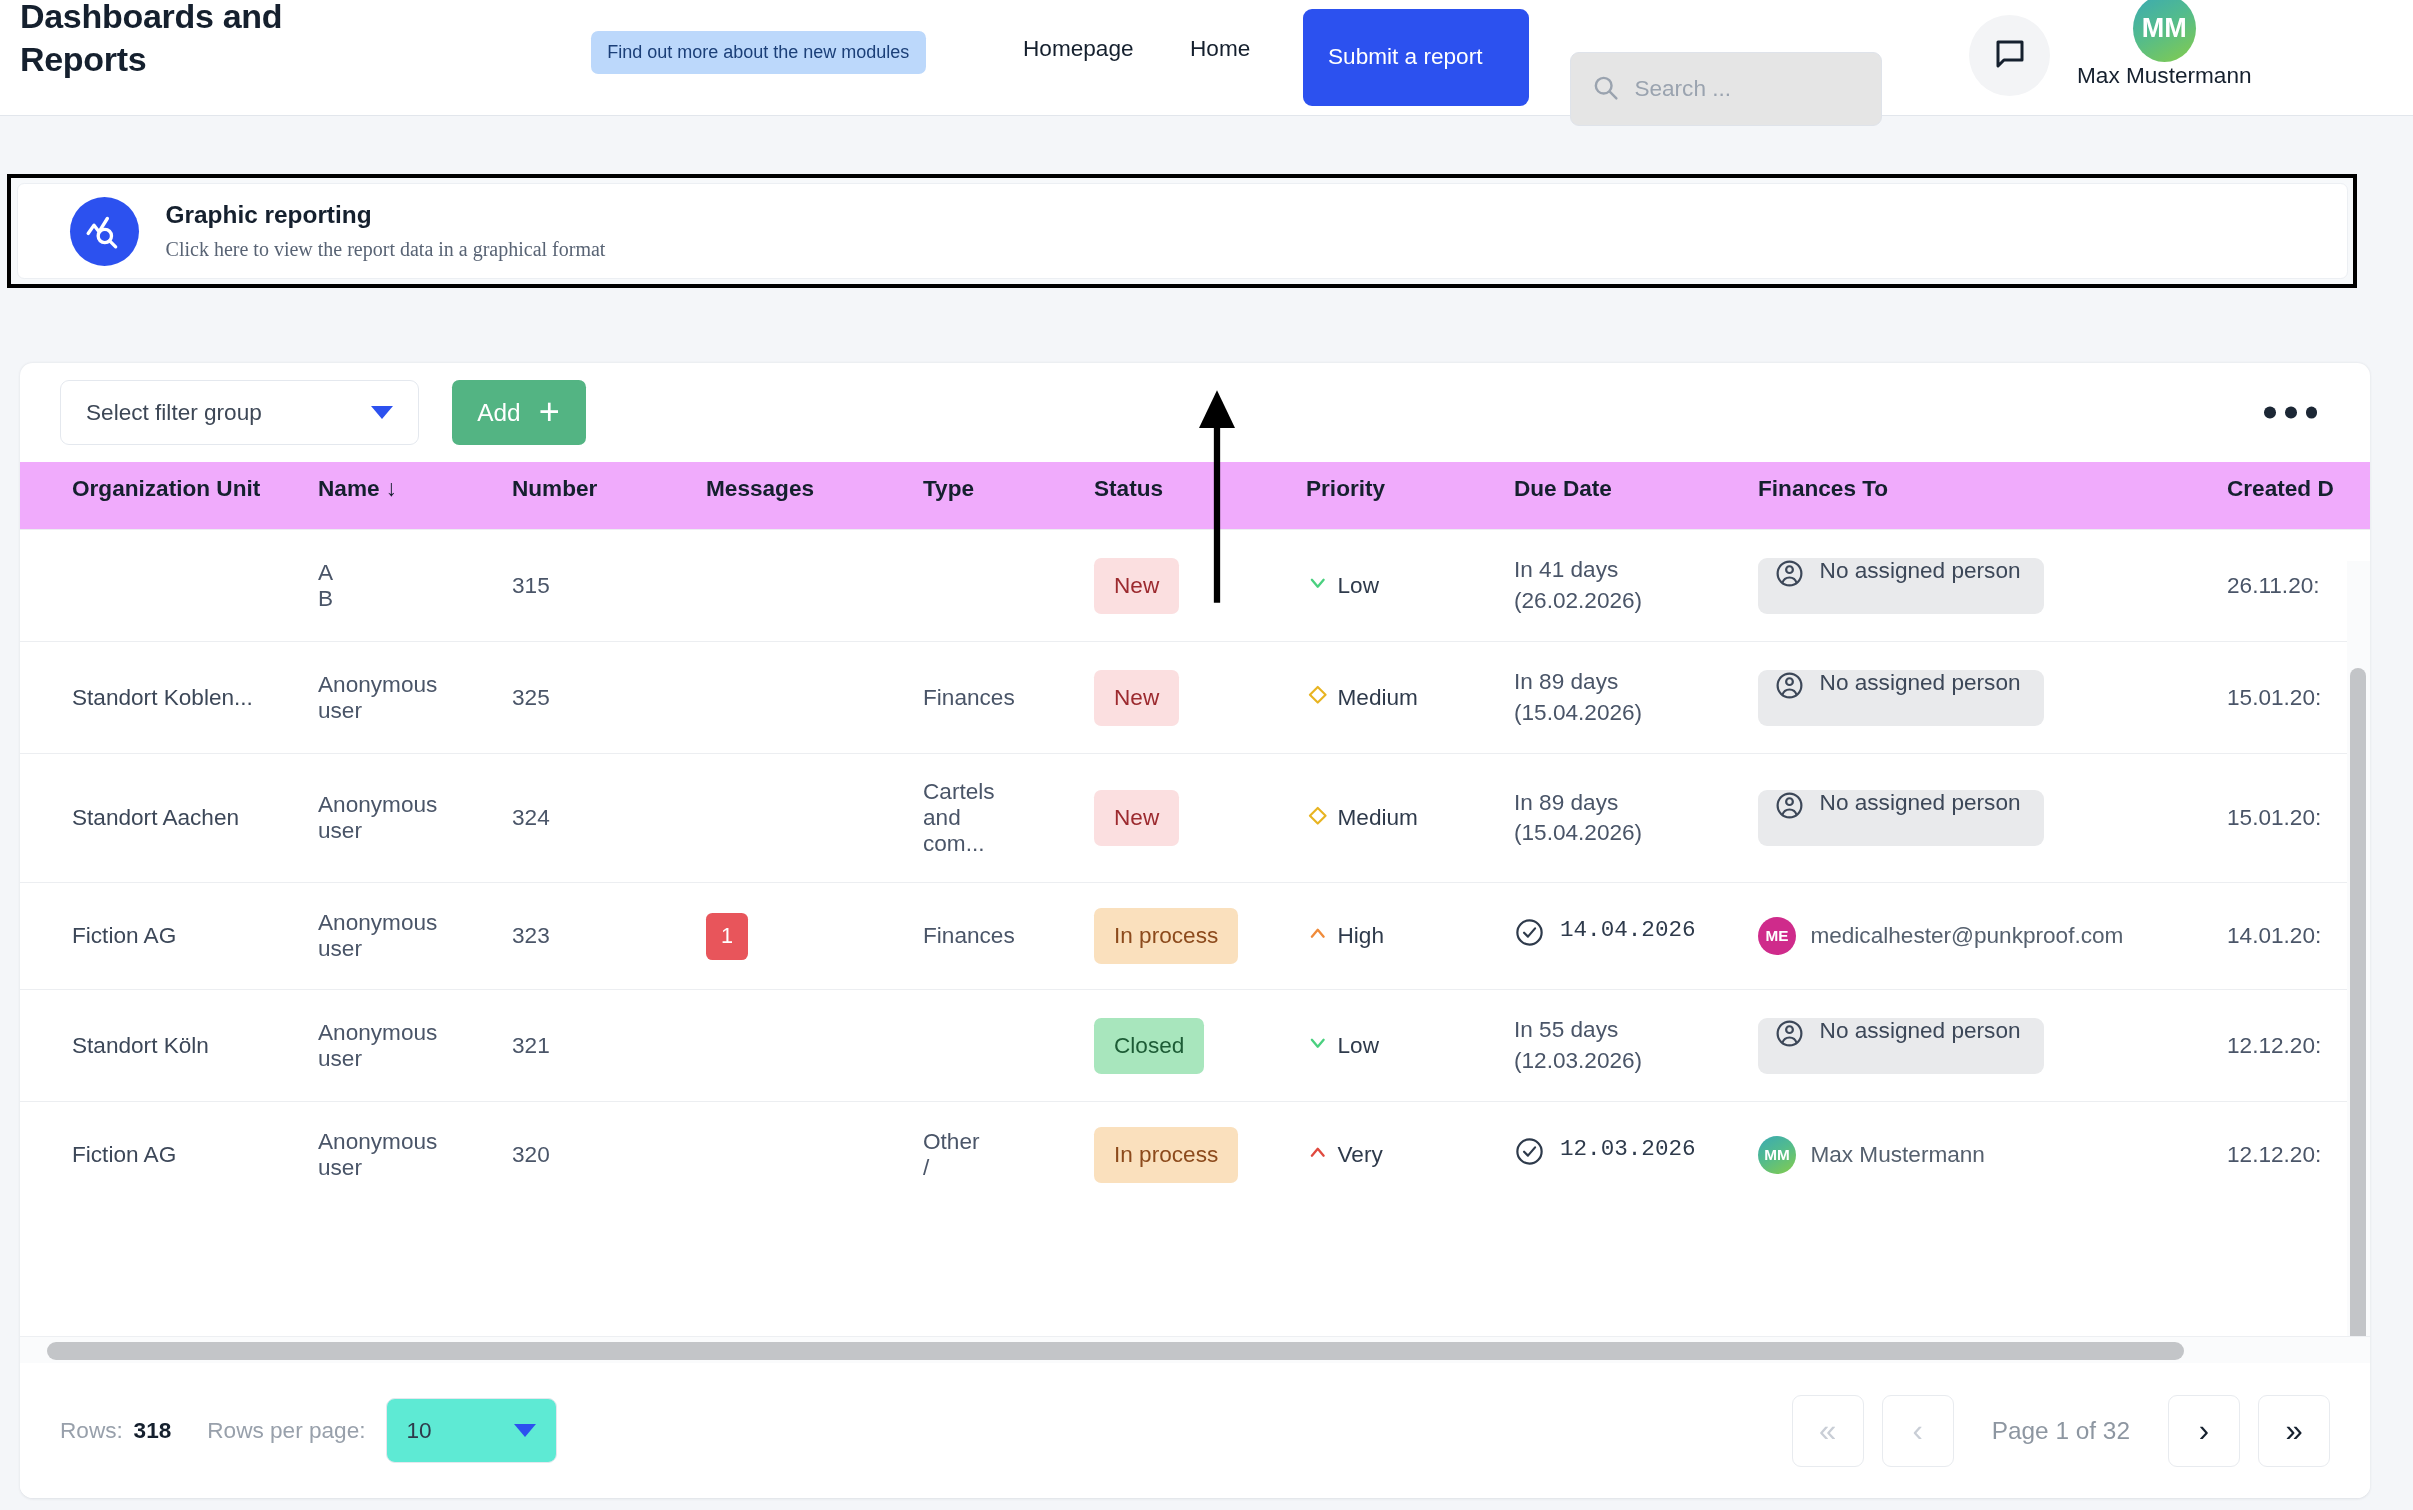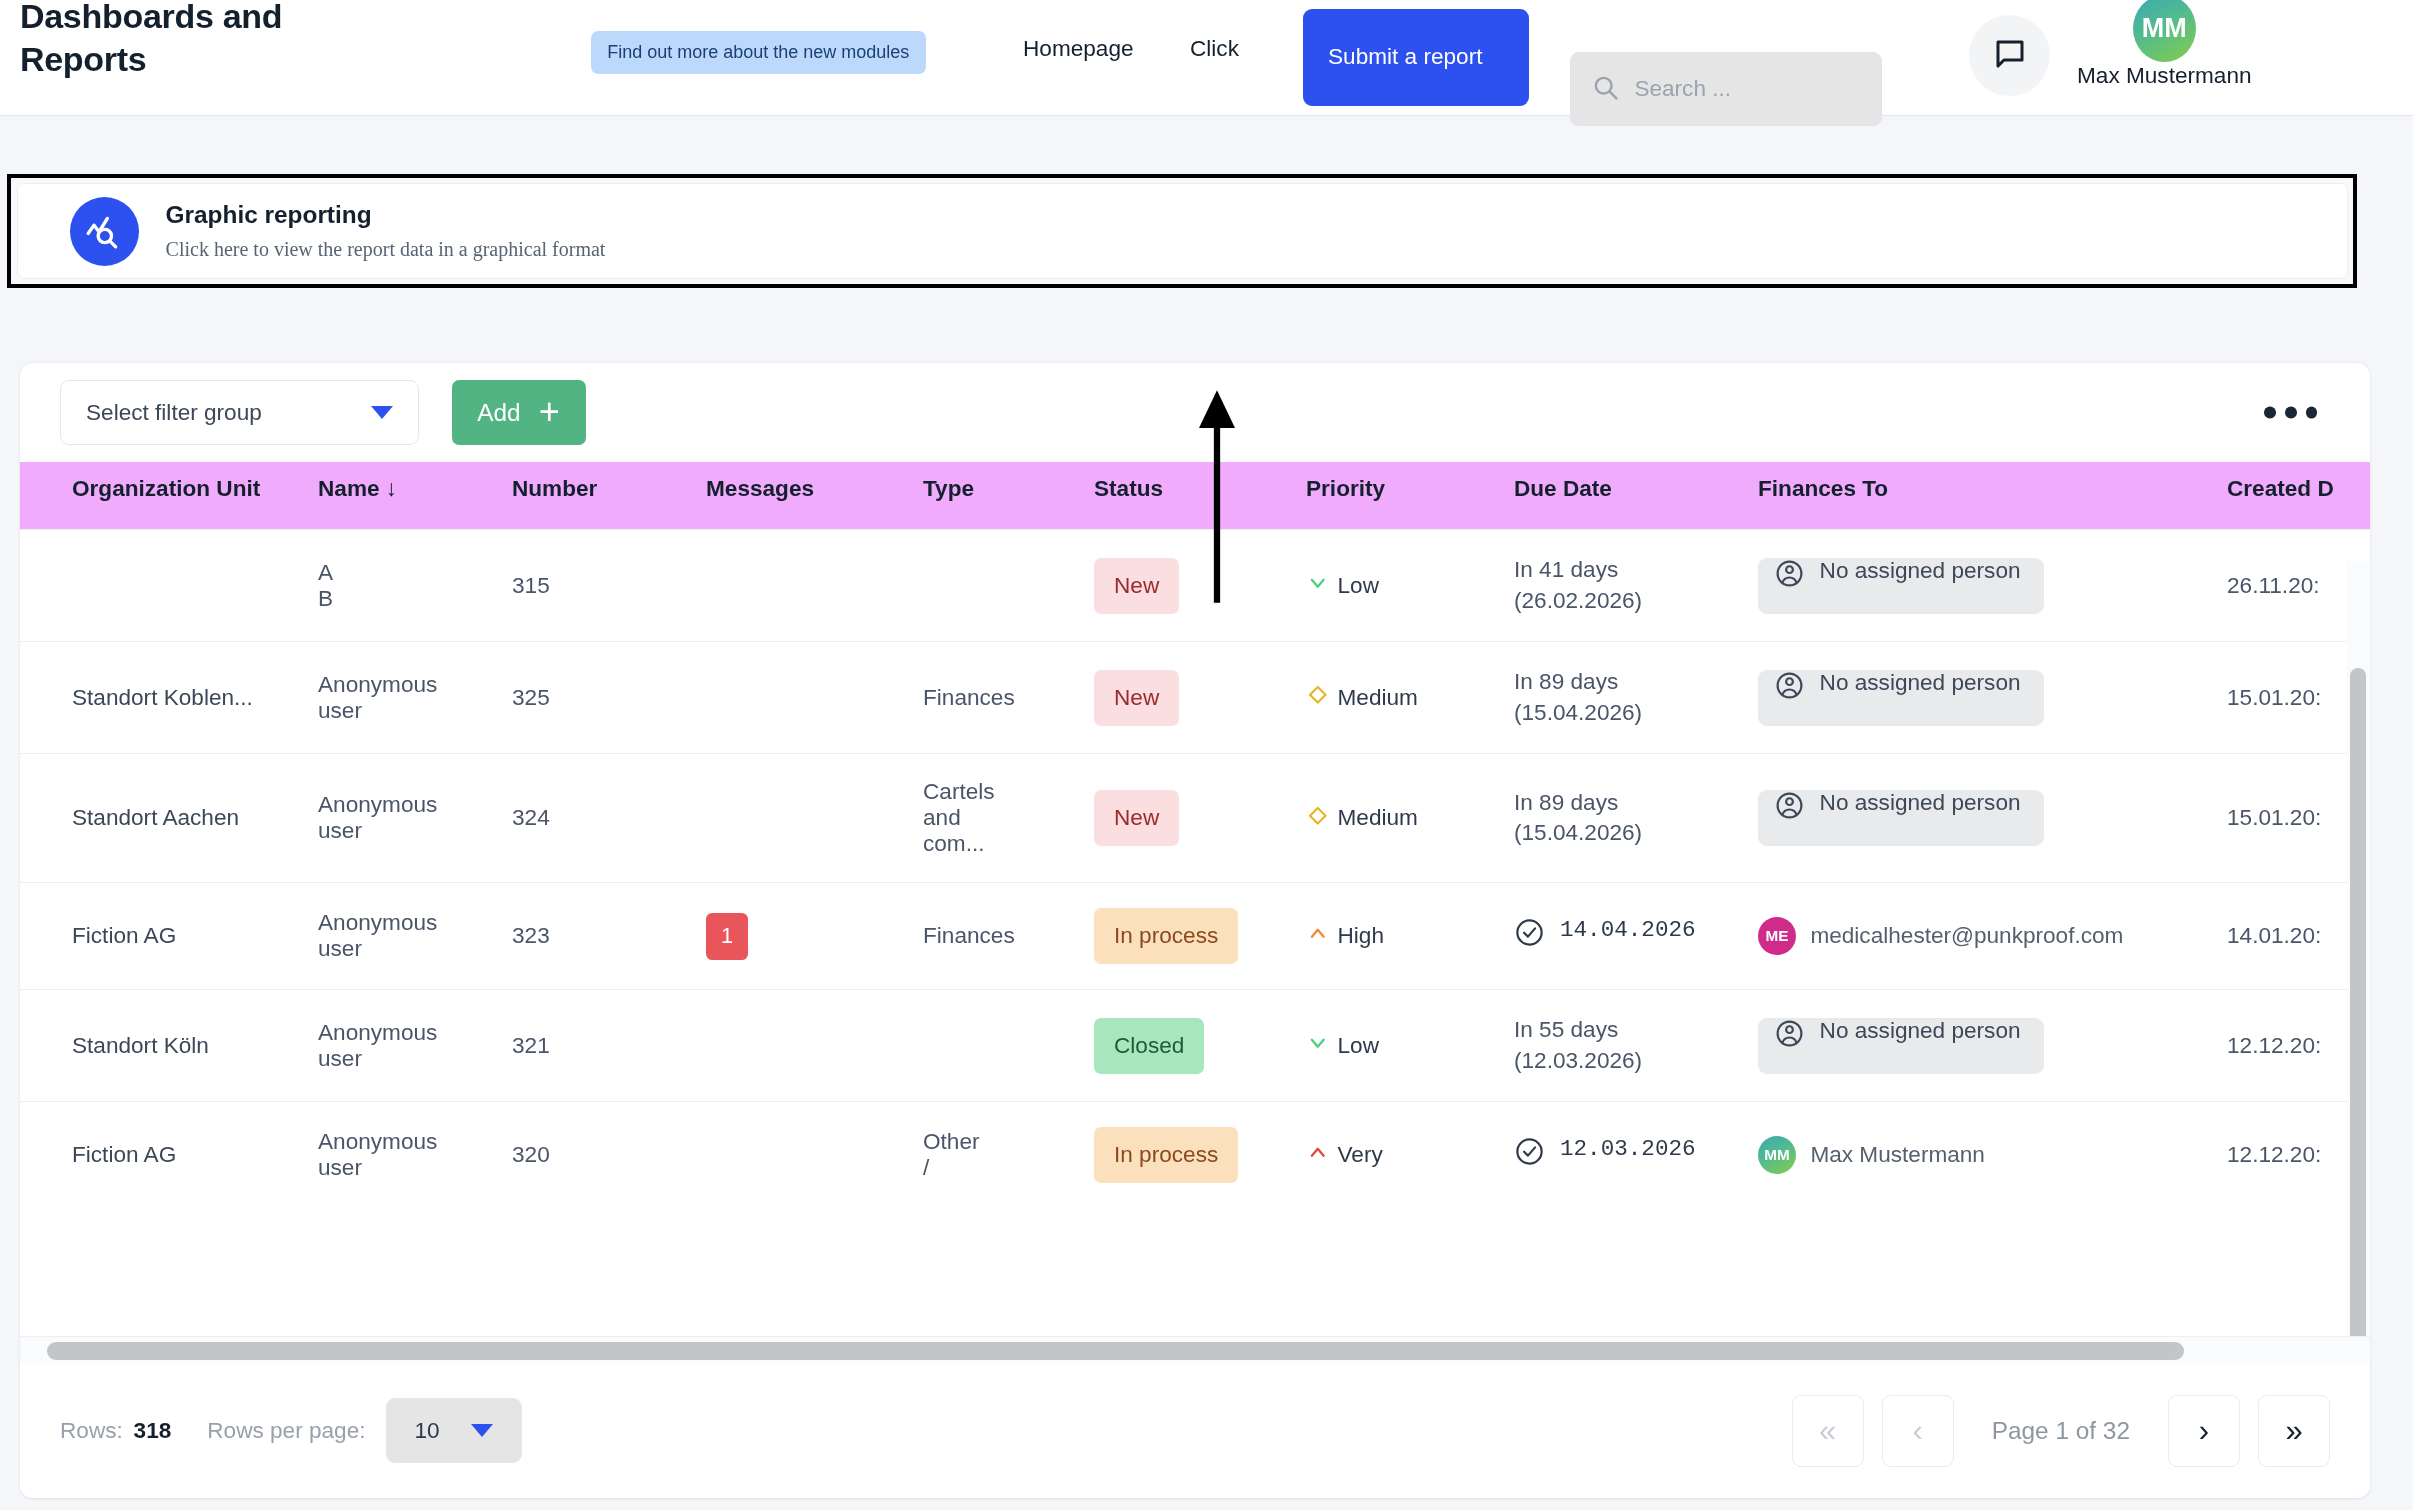--- a/index.html
+++ b/index.html
@@ -219,24 +219,24 @@
   
   .footer {
     position: absolute; left: 0; bottom: 0; width: 2350px; height: 135px;
     display: flex; align-items: center; padding: 0 40px;
     background: #fff;
   }
   .rows-label { font-size: 22.6px; color: #98a0ab; }
   .rows-count { font-size: 22.6px; color: #15202e; font-weight: 700; margin-left: 10.8px; }
   .rpp-label  { font-size: 22.6px; color: #98a0ab; margin-left: 36px; }
   .rpp-select {
-    margin-left: 20px; width: 136px; height: 65px;
-    border: 1.4px solid #e4e8ee; border-radius: 9px; background: #e5e5e5;
+    margin-left: 20px; width: 171px; height: 65px;
+    border: 1.4px solid #e4e8ee; border-radius: 9px; background: #5eead4;
     display: flex; align-items: center; justify-content: space-between;
-    padding: 0 28px; cursor: pointer;
+    padding: 0 20px; cursor: pointer;
   }
   .rpp-select span { font-size: 22.6px; color: #2e3a4b; }
   .pager { margin-left: auto; display: flex; align-items: center; gap: 18px; }
   .pg-btn {
     width: 72px; height: 72px; border: 1.4px solid #e8ebef; border-radius: 9px;
     background: #fff; cursor: pointer; display: flex; align-items: center;
     justify-content: center; font-size: 31px; color: #15202e;
     font-family: "Liberation Sans", sans-serif;
   }
   .pg-btn.disabled { color: #c9ced6; }
@@ -247,21 +247,21 @@
 </style>
 </head>
 <body>
 
 <div class="topbar">
   <div class="app-title">Dashboards and Reports</div>
 
   <button class="pill-link">Find out more about the new modules</button>
 
   <a class="nav-link nav-home-page" href="#">Homepage</a>
-  <a class="nav-link nav-home" href="#">Click</a>
+  <a class="nav-link nav-home" href="#">Home</a>
 
   <button class="submit-btn">Submit a report</button>
 
   <div class="search-wrap">
     <span>
       <svg width="29" height="29" viewBox="0 0 24 24" fill="none" stroke="#9aa3af" stroke-width="2">
         <circle cx="10.5" cy="10.5" r="6.5"></circle>
           <line x1="15.5" y1="15.5" x2="21" y2="21" stroke-linecap="round"></line>
       </svg>
     </span>

